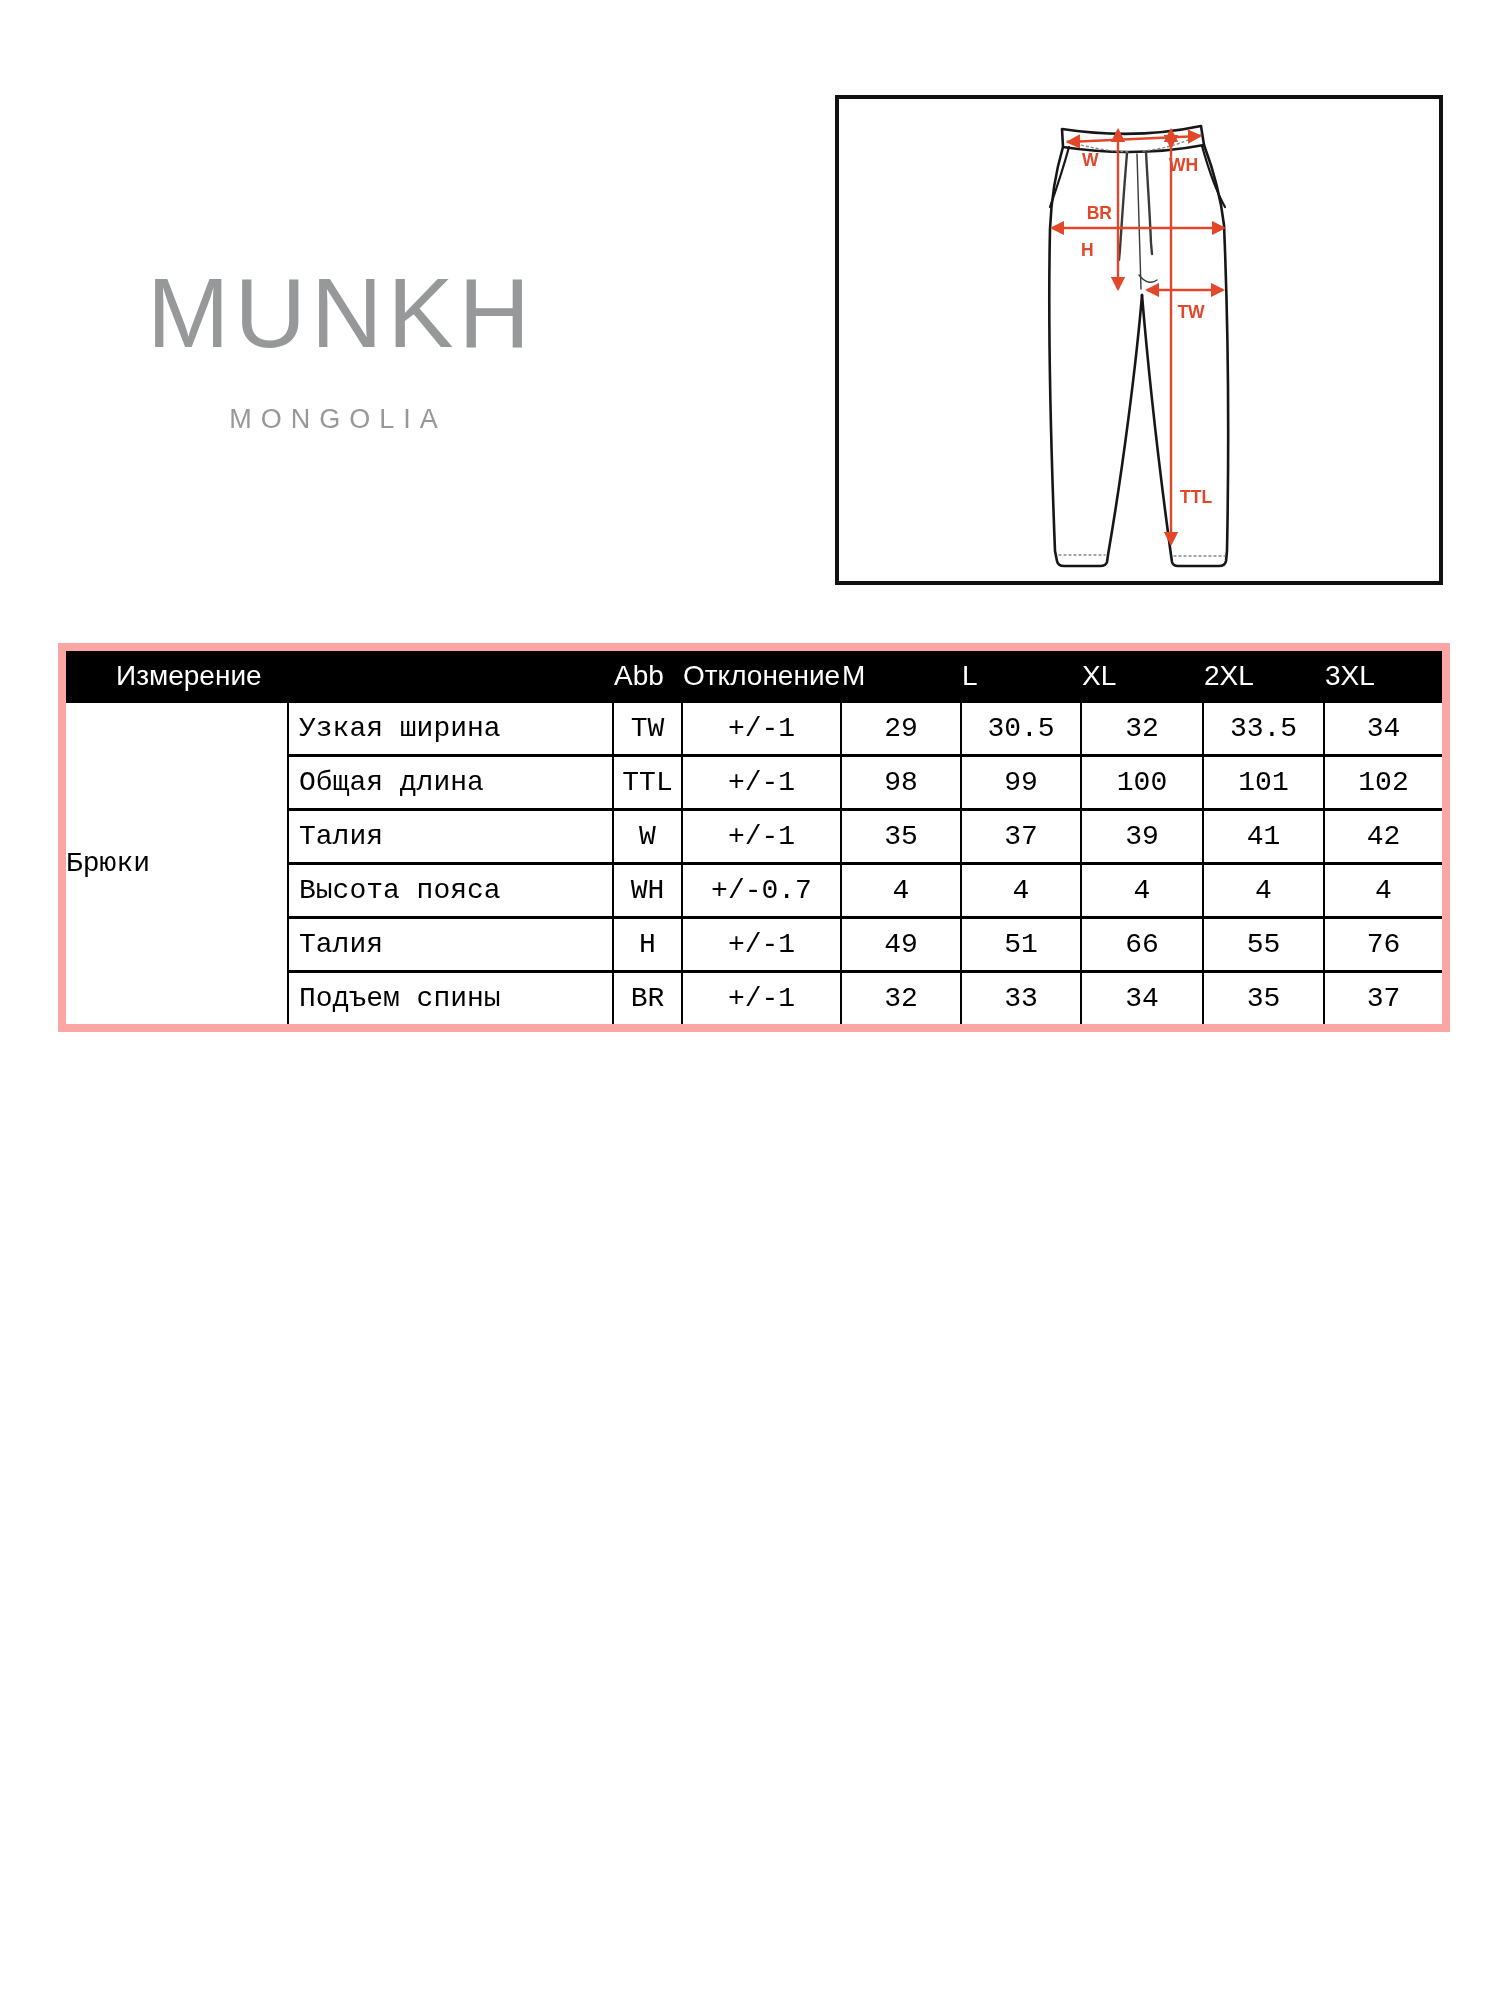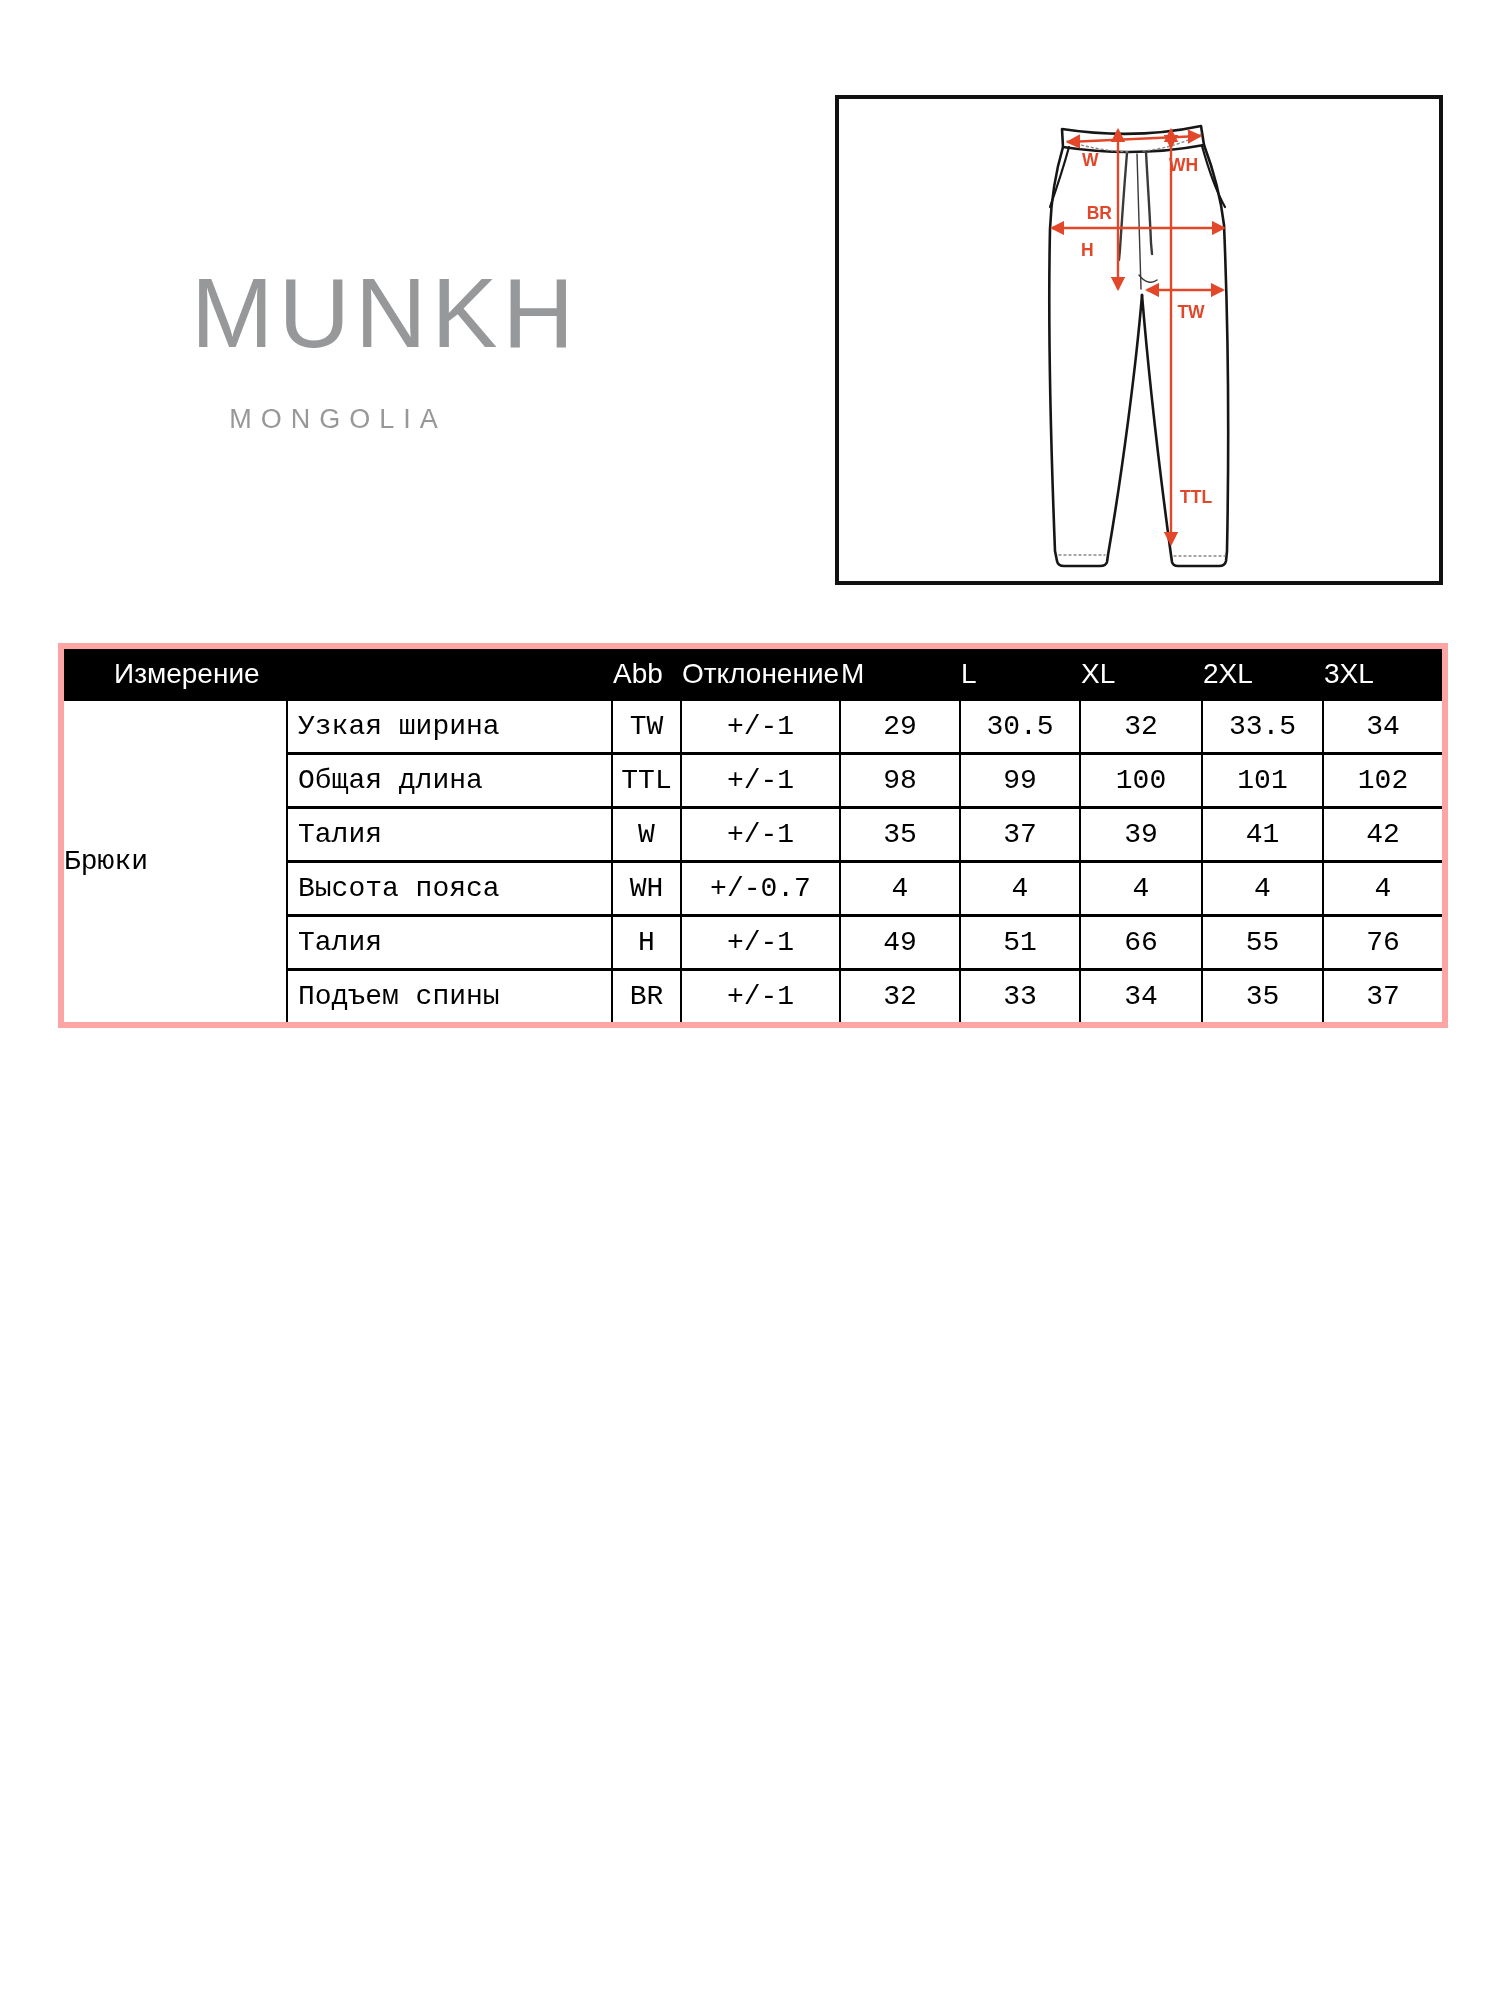--- a/index.html
+++ b/index.html
@@ -4,36 +4,36 @@
 <style>
   html,body { margin:0; padding:0; background:#ffffff; }
   .page {
     position:relative; width:1500px; height:2000px; background:#ffffff;
     font-family:"Liberation Sans","DejaVu Sans",sans-serif; color:#000;
     overflow:hidden;
   }
 
   
   .logo { position:absolute; left:147px; top:263px; width:373px; text-align:center; color:var(--brand-gray,#97989a); }
-  .logo-name { font-size:99px; line-height:1; letter-spacing:5px; font-weight:400; white-space:nowrap;margin-left:44px; }
+  .logo-name { font-size:99px; line-height:1; letter-spacing:5px; font-weight:400; white-space:nowrap; }
   .logo-sub  { margin-top:42px; font-size:27px; letter-spacing:9px; font-weight:400; white-space:nowrap; padding-left:9px; }
 
   
   .diagram-box {
     position:absolute; left:835px; top:95px; width:608px; height:490px;
     border:4px solid #111; box-sizing:border-box; background:#fff;
   }
   .diagram-box svg { position:absolute; left:0; top:0; }
   .diagram-box text { font-family:"Liberation Sans","DejaVu Sans",sans-serif; font-weight:600; }
 
   
   .size-table {
     position:absolute; left:58px; top:643px; width:1384px;
     border-collapse:collapse; table-layout:fixed;
-    font-size:28px; color:#000; border:6px solid #fca5a5;
+    font-size:28px; color:#000; border:8px solid #fca5a5;
   }
   .size-table th {
     background:#000; color:#fff; font-weight:400;
     height:49px; text-align:left; border:2px solid #000; padding:0;
   }
   .size-table th.measure-head { text-align:left; padding-left:50px; }
   .size-table td {
     border:2px solid #000; border-top-width:3px; border-bottom-width:3px;
     height:51px; text-align:center; padding:0; background:#fff;font-family:Liberation Mono, monospace;
   }

